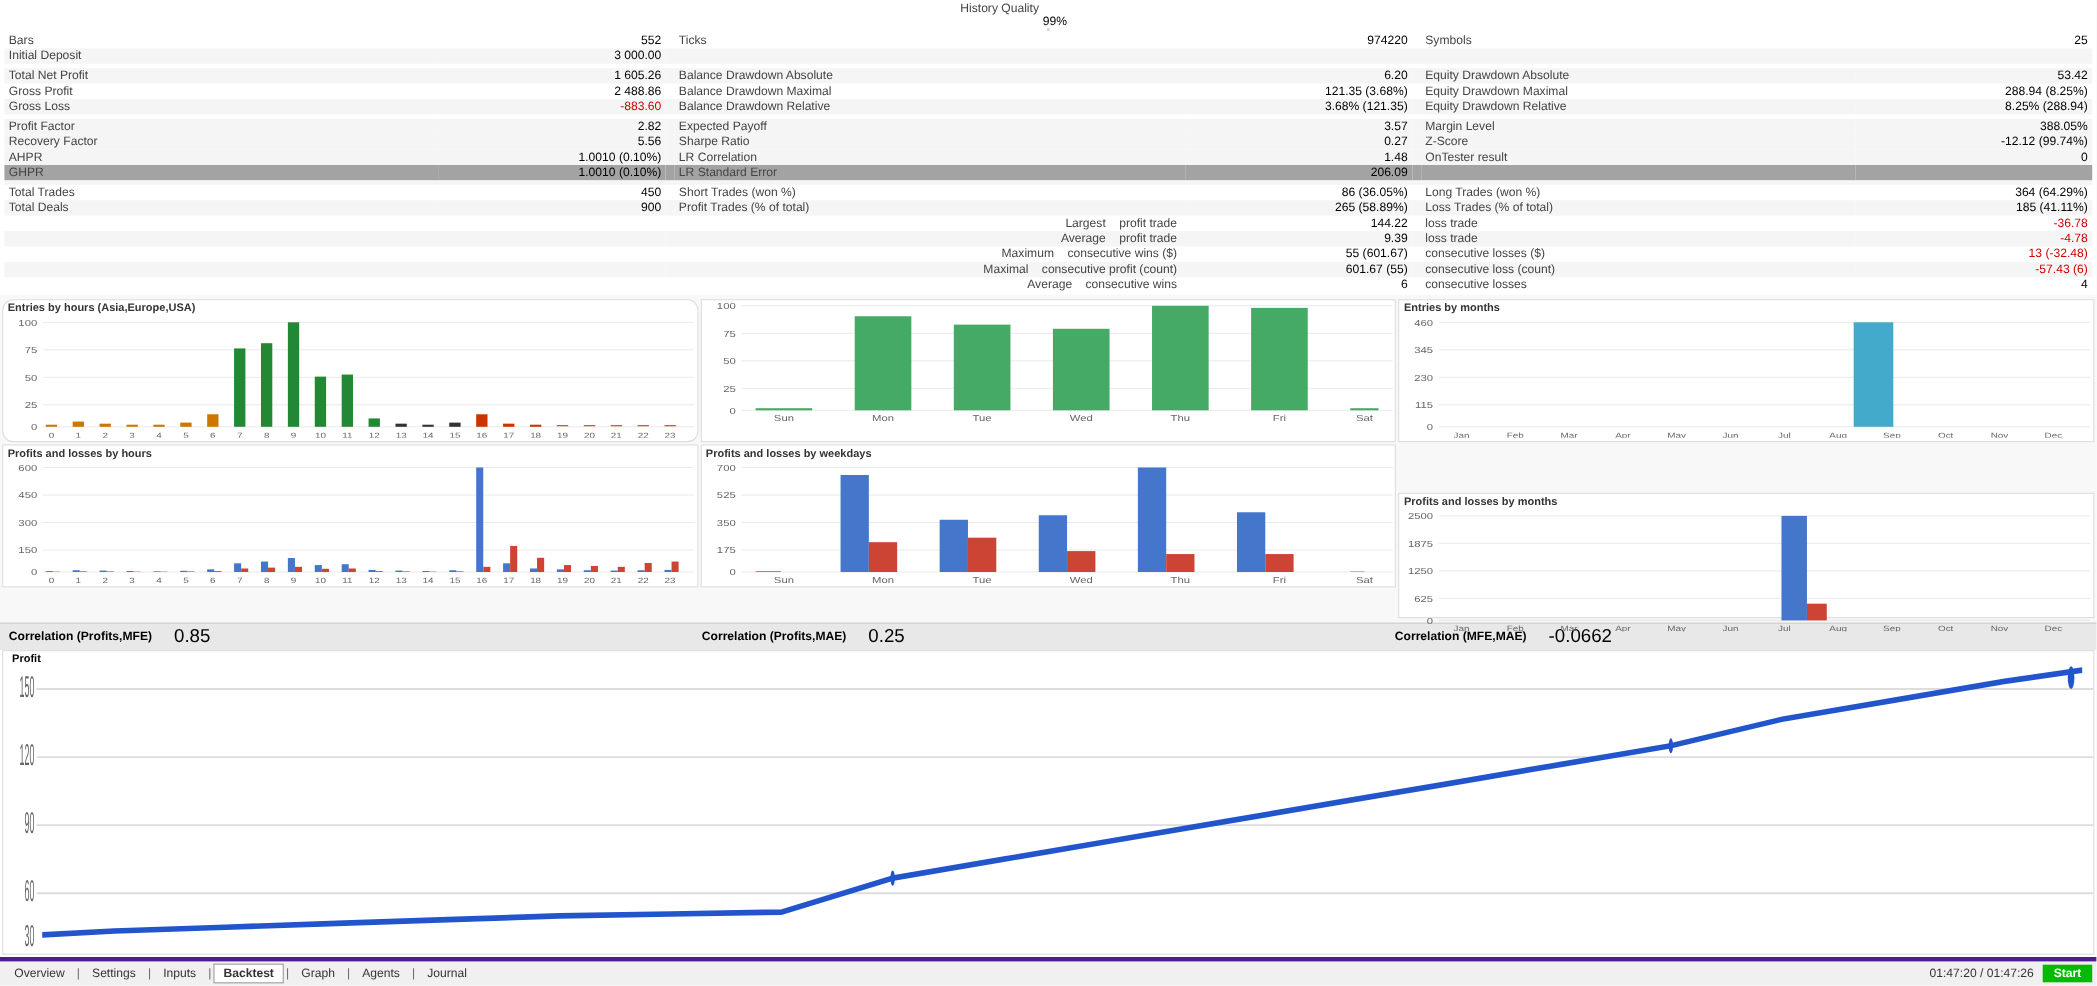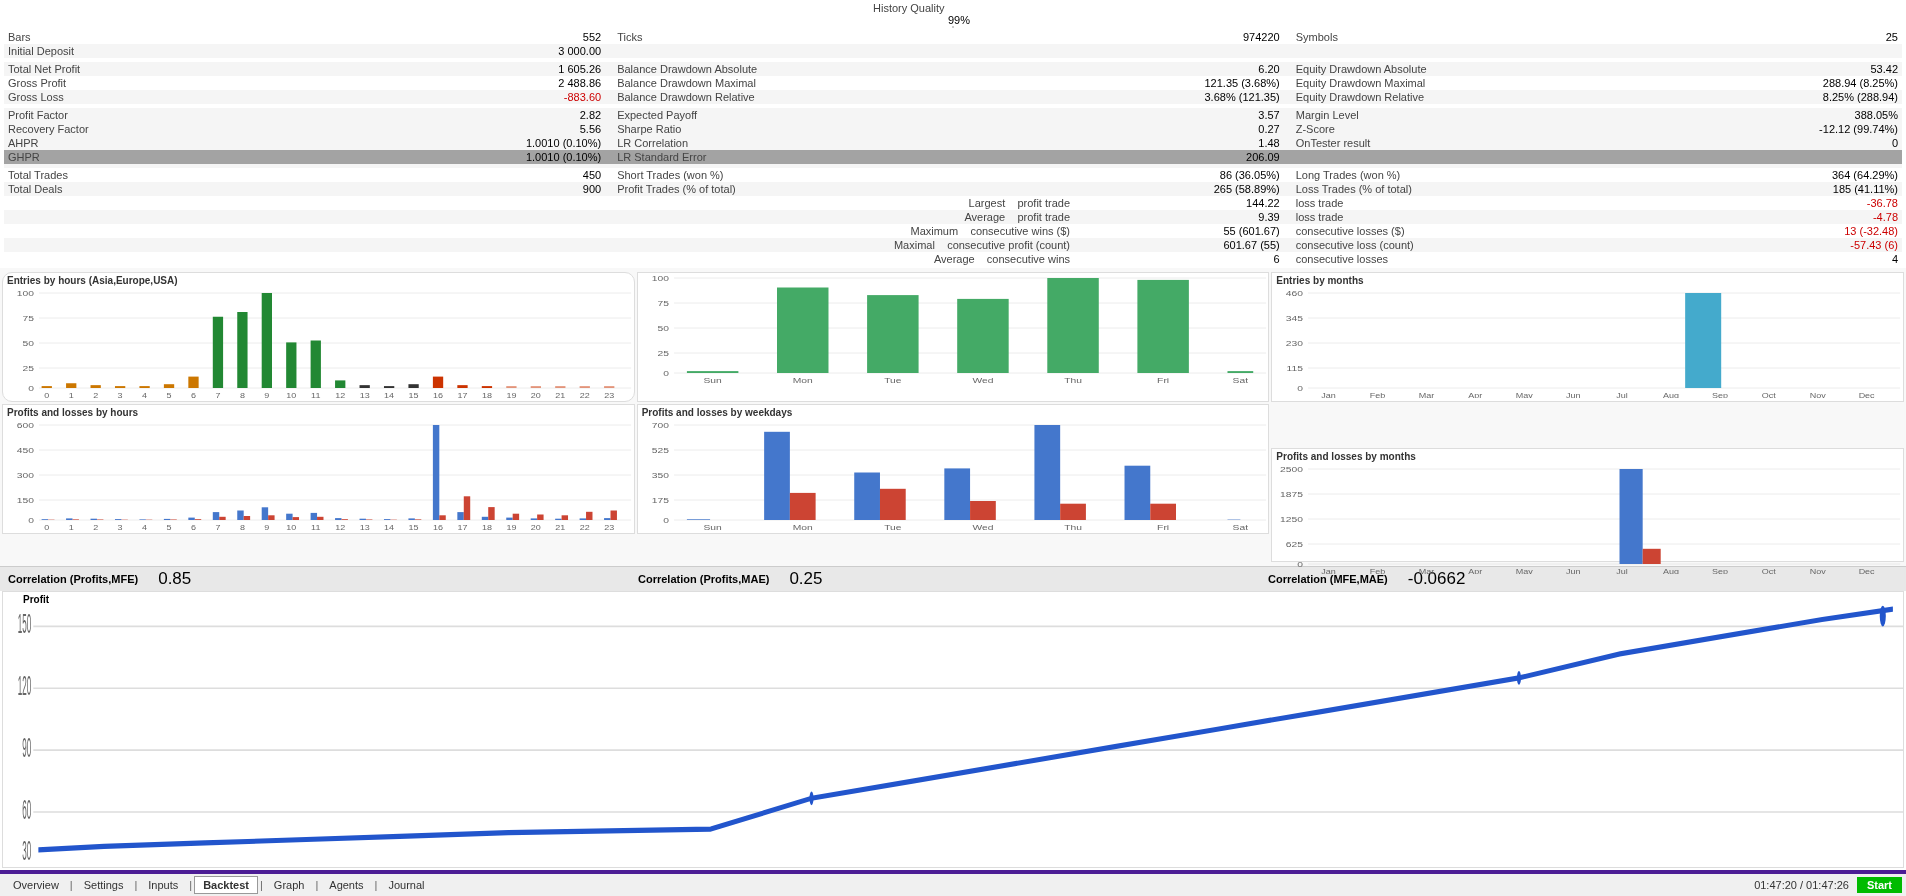--- a/index.html
+++ b/index.html
@@ -29,21 +29,21 @@
     .chart-title { font-size: 10px; font-weight: bold; padding: 2px 4px; color: #333; }
 
     
     .correlation-section { background: #e8e8e8; display: flex; align-items: center; padding: 2px 8px; flex-shrink: 0; border-top: 1px solid #ccc; }
     .corr-item { display: flex; align-items: center; gap: 20px; flex: 1; }
     .corr-label { font-weight: bold; font-size: 11px; }
     .corr-value { font-size: 17px; }
 
     
     .scatter-section { flex: 1; background: #fff; border: 1px solid #ddd; margin: 0 2px 2px 2px; position: relative; overflow: hidden; min-height: 80px; }
-    .scatter-label { position: absolute; top: 2px; left: 20px; font-size: 10px; font-weight: bold; }
+    .scatter-label { position: absolute; top: 2px; left: 8px; font-size: 10px; font-weight: bold; }
 
     
     .bottom-bar { display: flex; align-items: center; background: #f0f0f0; border-top: 4px solid #4c1d95; padding: 2px 4px; flex-shrink: 0; height: 26px; }
     .tab { padding: 2px 8px; cursor: pointer; font-size: 11px; color: #333; border: 1px solid transparent; margin-right: 2px; }
     .tab.active { background: #fff; border: 1px solid #999; font-weight: bold; }
     .spacer { flex: 1; }
     .time-display { font-size: 11px; color: #333; margin-right: 8px; }
     .start-btn { background: #00bb00; color: #fff; border: none; padding: 2px 10px; font-size: 11px; cursor: pointer; font-weight: bold; }
   </style>
 </head>

